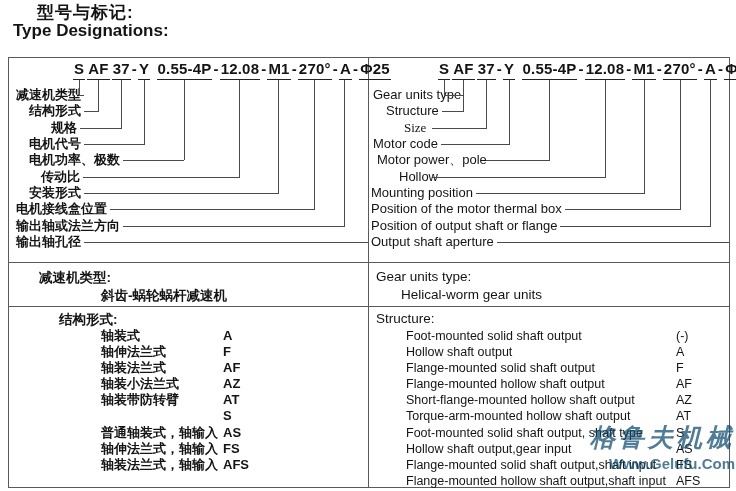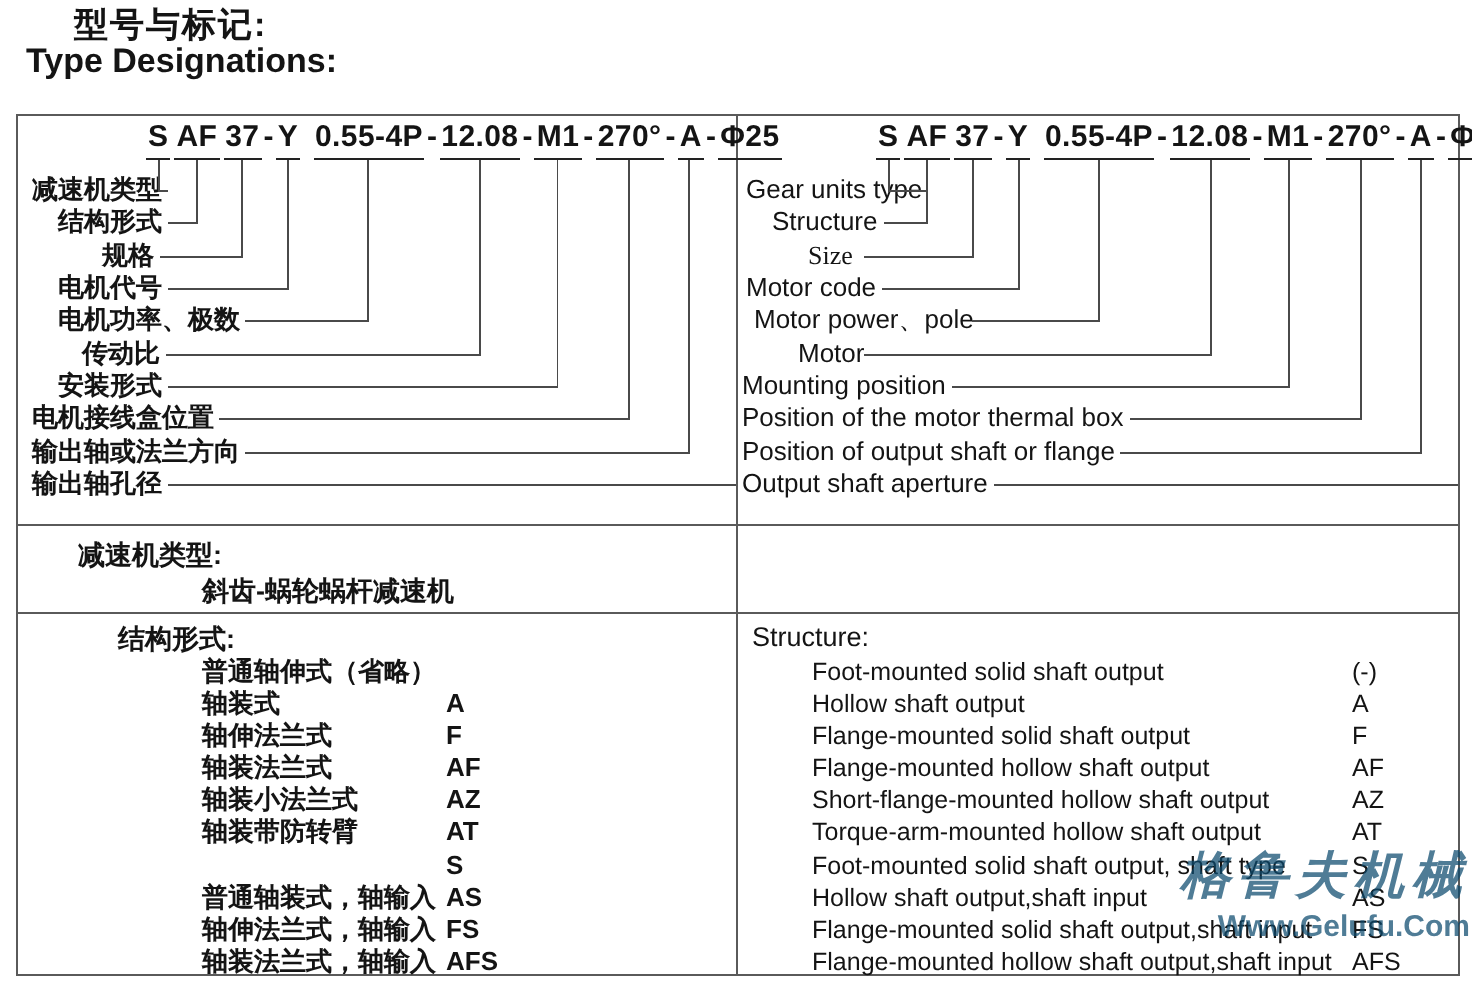--- a/index.html
+++ b/index.html
@@ -153,21 +153,21 @@
             <span class="seg">A</span>
             <span class="sep">-</span>
             <span class="seg">Φ25</span>
           </div>
         <div class="labels">
             <div class="dlabel" style="top: 30px;">Gear units type</div>
             <div class="dlabel" style="top: 46.35px;">Structure</div>
             <div class="dlabel" style="top: 62.7px; font-family: Liberation Serif, serif;">Size</div>
             <div class="dlabel" style="top: 79.05px;">Motor code</div>
             <div class="dlabel" style="top: 95.4px;">Motor power、pole</div>
-            <div class="dlabel" style="top: 111.75px;">Motor</div>
+            <div class="dlabel" style="top: 111.75px;">Hollow</div>
             <div class="dlabel" style="top: 128.1px;">Mounting position</div>
             <div class="dlabel" style="top: 144.45px;">Position of the motor thermal box</div>
             <div class="dlabel" style="top: 160.8px;">Position of output shaft or flange</div>
             <div class="dlabel" style="top: 177.15px;">Output shaft aperture</div>
           </div>
         <svg class="connectors" viewBox="0 0 360 204">
             <path d="M75.5,22 L75.5,37.5 L95,37.5"></path>
             <path d="M94.5,22 L94.5,53.5 L73,53.5"></path>
             <path d="M117.5,22 L117.5,70.5 L63,70.5"></path>
             <path d="M140.5,22 L140.5,86.5 L72,86.5"></path>
@@ -179,31 +179,31 @@
             <path d="M371.5,22 L371.5,184.5 L128,184.5"></path>
           </svg>
       </div>
     </div>
 
     <div class="trow trow-geartype">
       <div class="cell cell-left panel-zh">
         <div class="gt-heading">减速机类型:</div>
         <div class="gt-value">斜齿-蜗轮蜗杆减速机</div>
       </div>
+      <div class="cell cell-right panel-en">
+        <div class="gt-heading">Gear units type:</div>
+        <div class="gt-value">Helical-worm gear units</div>
+      </div>
     </div>
 
     <div class="trow trow-structure">
       <div class="cell cell-left panel-zh">
         <div class="st-heading">结构形式:</div>
         <div class="struct-list">
             <div class="struct-item">
-              <span class="name">普通轴伸式（省略）</span>
-              <span class="code"></span>
-            </div>
-            <div class="struct-item">
               <span class="name">轴装式</span>
               <span class="code">A</span>
             </div>
             <div class="struct-item">
               <span class="name">轴伸法兰式</span>
               <span class="code">F</span>
             </div>
             <div class="struct-item">
               <span class="name">轴装法兰式</span>
               <span class="code">AF</span>
@@ -258,21 +258,21 @@
             </div>
             <div class="struct-item">
               <span class="name">Torque-arm-mounted hollow shaft output</span>
               <span class="code">AT</span>
             </div>
             <div class="struct-item">
               <span class="name">Foot-mounted solid shaft output, shaft type</span>
               <span class="code">S</span>
             </div>
             <div class="struct-item">
-              <span class="name">Hollow shaft output,shaft input</span>
+              <span class="name">Hollow shaft output,gear input</span>
               <span class="code">AS</span>
             </div>
             <div class="struct-item">
               <span class="name">Flange-mounted solid shaft output,shaft input</span>
               <span class="code">FS</span>
             </div>
             <div class="struct-item">
               <span class="name">Flange-mounted hollow shaft output,shaft input</span>
               <span class="code">AFS</span>
             </div>

